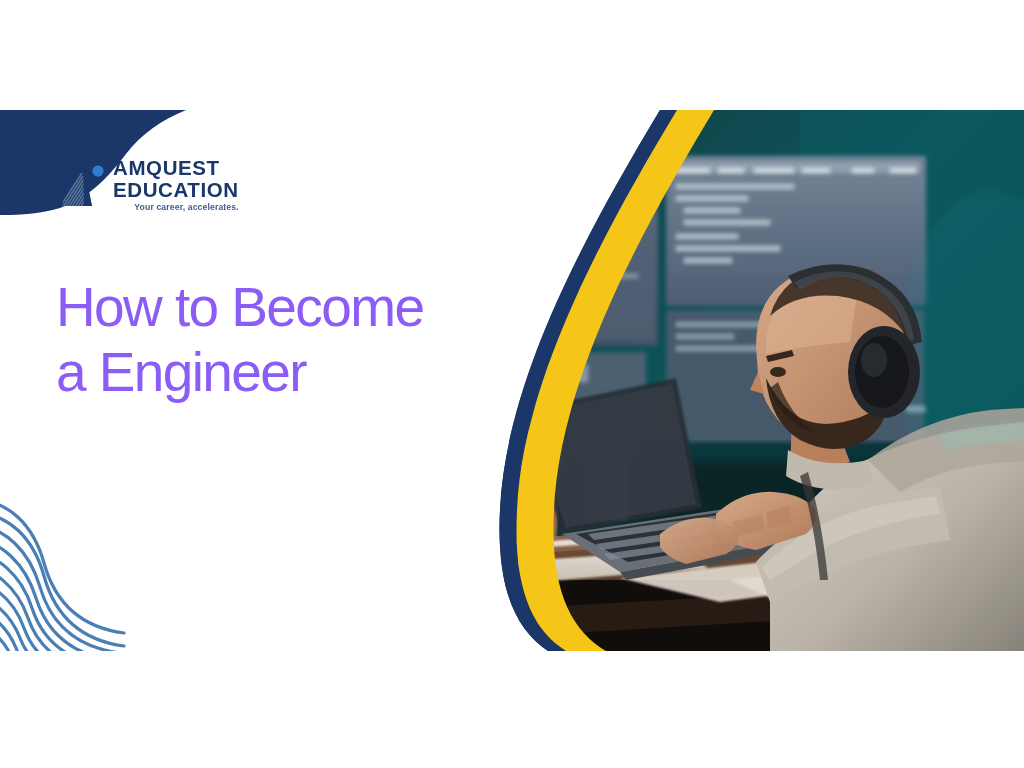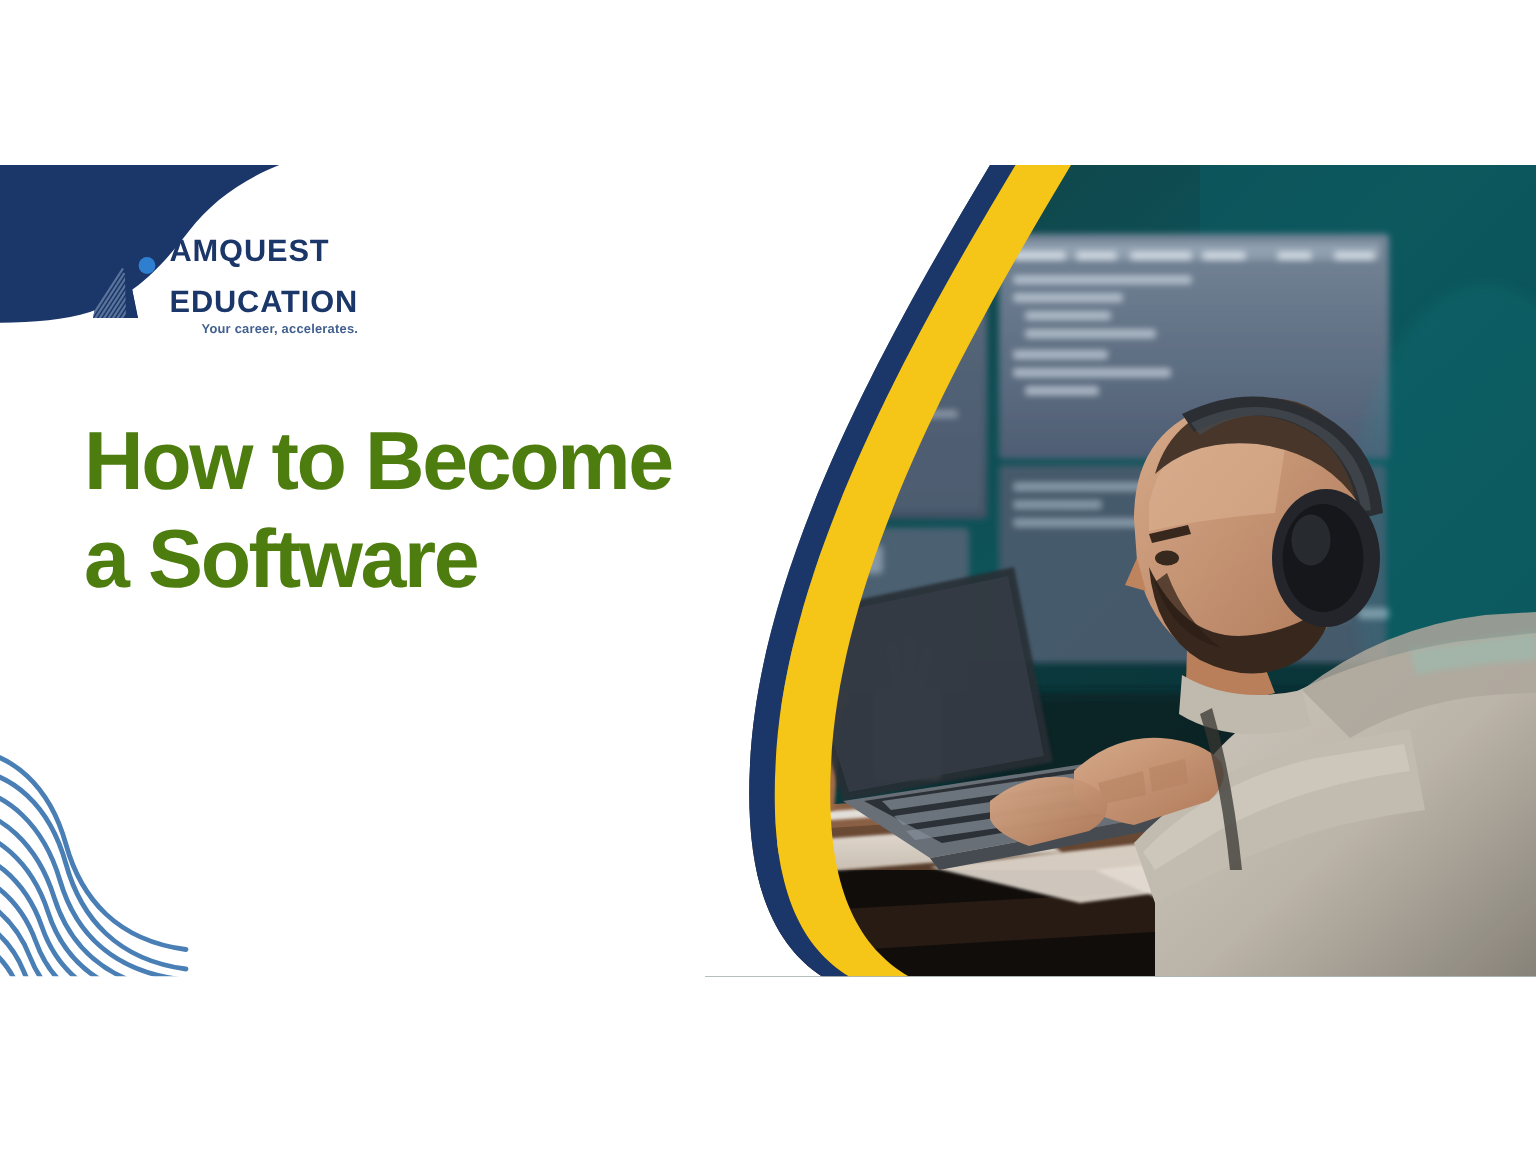--- a/index.html
+++ b/index.html
@@ -70,43 +70,43 @@
   }
   #logo-mark { width: 46px; height: 50px; flex: 0 0 auto; }
   #logo-text { display: flex; flex-direction: column; line-height: 1; }
   .logo-word {
     font-family: "Liberation Sans", sans-serif;
     font-weight: 700;
     font-size: 20.5px;
     letter-spacing: 0.6px;
     color: #1b3668;
   }
-  .logo-word.second { margin-top: 13px; }
+  .logo-word.second { margin-top: 1px; }
   .logo-tag {
     margin-top: 3px;
     font-family: "Liberation Sans", sans-serif;
     font-weight: 700;
     font-size: 8.6px;
     letter-spacing: 0.15px;
     color: #41608f;
     text-align: right;
   }
 
   
   #headline {
     position: absolute;
     left: 56px; top: 165px;
     width: 470px;
     z-index: 9;
     font-family: "Liberation Sans", sans-serif;
-    font-weight: 700;
+    font-weight: 400;
     font-size: 55px;
     line-height: 1.18;
     letter-spacing: -1.6px;
-    color: #4d7c0f;
+    color: #8b5cf6;
     margin: 0;
   }
 
   
   #photo {
     position: absolute;
     left: 470px; top: 0;
     width: 554px; height: 541px;
     overflow: hidden;
     z-index: 2;
@@ -434,21 +434,21 @@
         </svg>
         <div id="logo-text">
           <span class="logo-word">AMQUEST</span>
           <span class="logo-word second">EDUCATION</span>
           <span class="logo-tag">Your career, accelerates.</span>
         </div>
       </div>
 
       <h1 id="headline">
         <span>How to Become</span><br>
-        <span>a Software</span><br>
+        <span>a Engineer</span><br>
       </h1>
     </div>
 
     <svg id="divider" viewBox="0 0 300 541" preserveAspectRatio="none">
 
       <path d="M240 0 C168 120 86 268 80 400 C76 478 96 520 128 541
                L146 541 C112 520 93 478 97 400 C103 268 185 120 257 0 Z" fill="#1b3668"></path>
 
       <path d="M257 0 C185 120 103 268 97 400 C93 478 112 520 146 541
                L186 541 C150 520 130 478 134 400 C140 268 222 120 294 0 Z" fill="#f5c518"></path>

